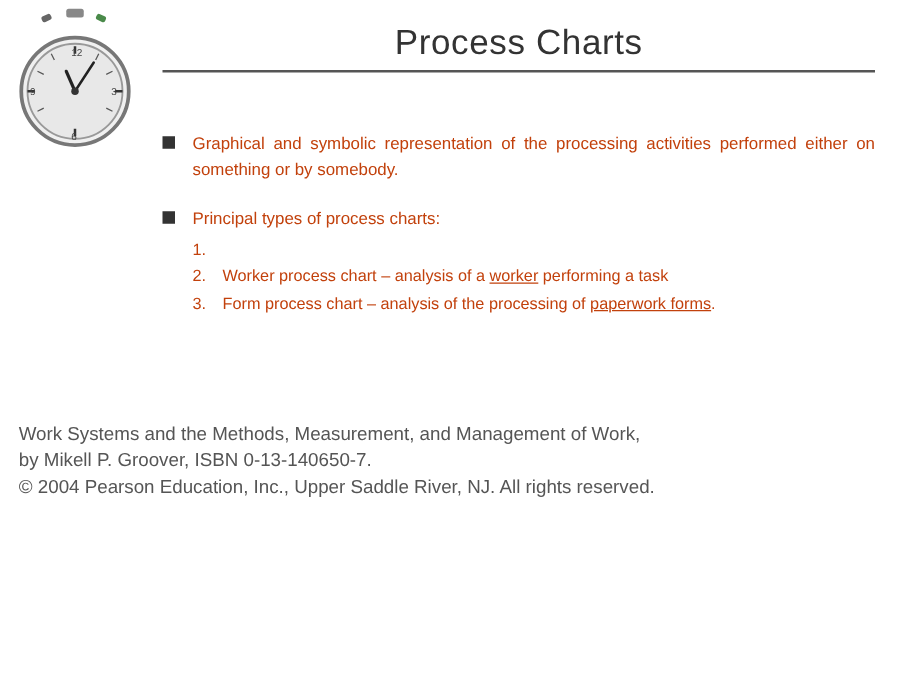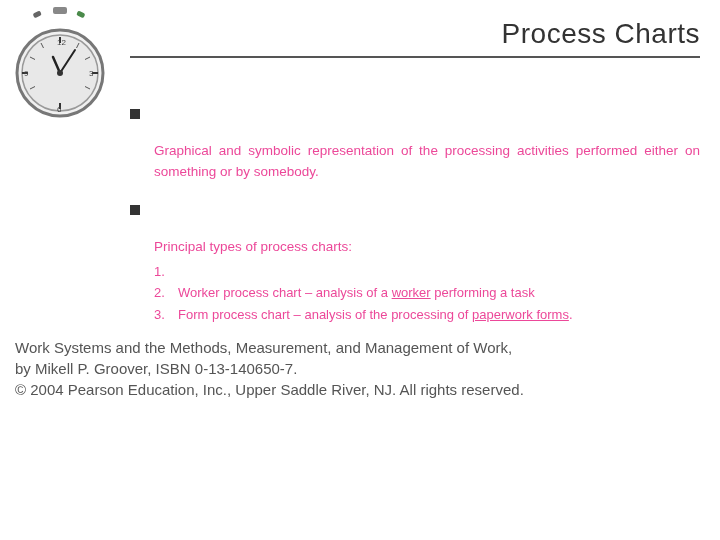--- a/index.html
+++ b/index.html
@@ -34,21 +34,21 @@
       top: 5px;
       left: 5px;
     }
 
     
     .title-section {
       position: absolute;
       top: 18px;
       left: 130px;
       right: 20px;
-      text-align: right;
+      text-align: center;
     }
 
     .title-text {
       font-size: 28px;
       font-weight: normal;
       color: #333333;
       font-family: Arial, sans-serif;
       letter-spacing: 0.5px;
     }
 
@@ -77,25 +77,24 @@
       width: 10px;
       height: 10px;
       background: #333;
       flex-shrink: 0;
       margin-top: 4px;
       margin-right: 14px;
     }
 
     .bullet-text {
       font-size: 13.5px;
-      color: #ec4899;
+      color: #c2410c;
       line-height: 1.55;
       text-align: justify;
       flex: 1;
-      margin-top: 36px;
     }
 
     .underline {
       text-decoration: underline;
     }
 
     .bold-text {
       font-weight: bold;
     }
 

